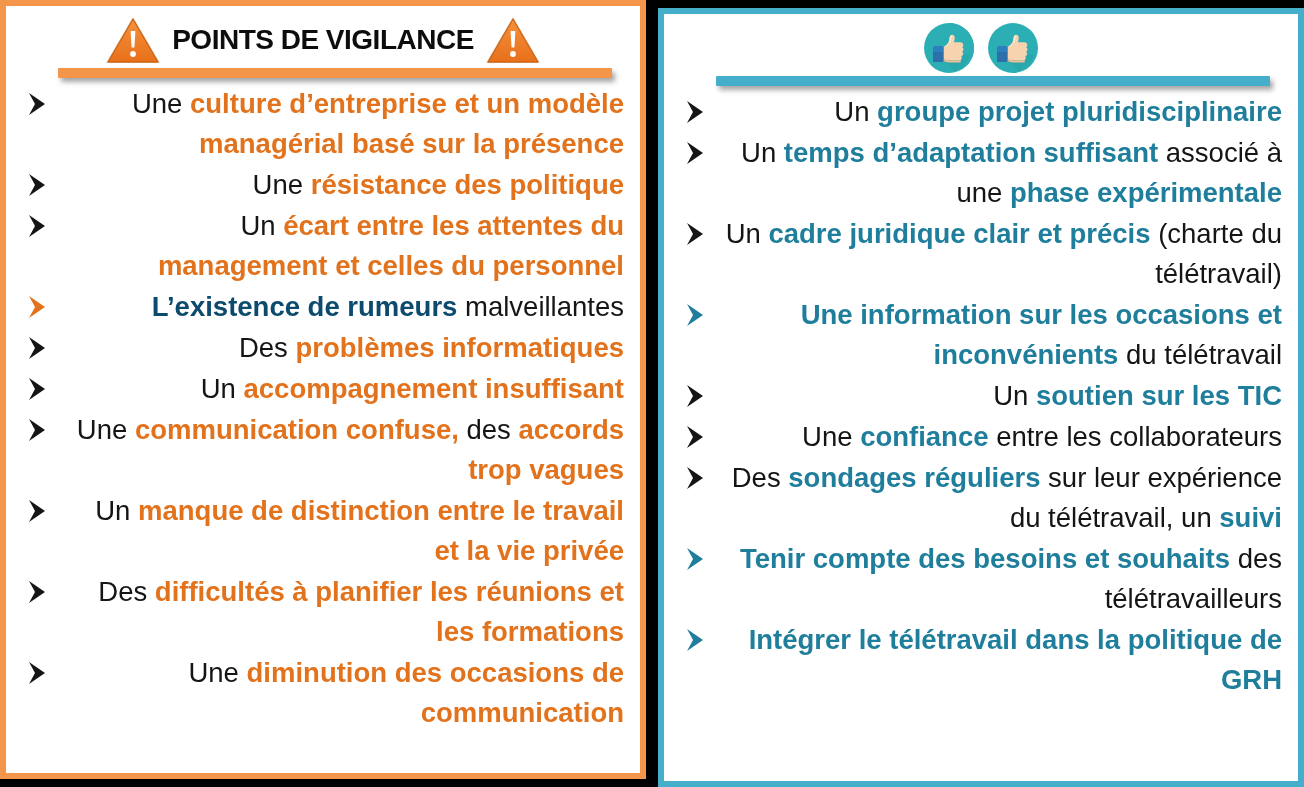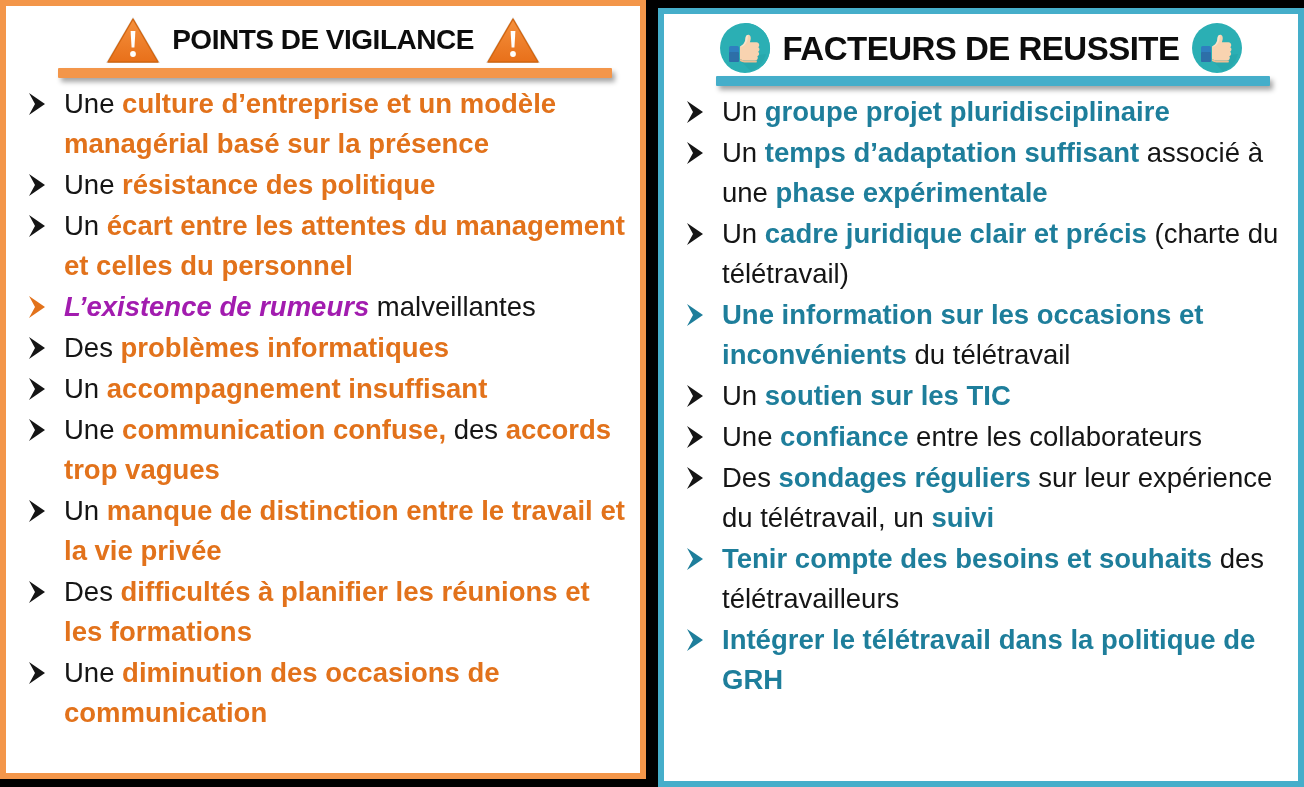--- a/index.html
+++ b/index.html
@@ -72,21 +72,22 @@
     background:#45AECA;
     box-shadow:3px 4px 5px rgba(0,0,0,.35);
   }
   
   .icon-warn{width:58px;height:52px;flex:0 0 auto;display:block;}
   .icon-thumb{width:54px;height:54px;flex:0 0 auto;display:block;}
   
   ul.bullets{
     list-style:none;
     margin:0;
-    padding:6px 8px 0 6px;
+    padding:6px 16px 0 6px;
+    text-align:right;
   }
   ul.bullets li{
     position:relative;
     padding-left:52px;
     margin:0 0 1px 0;
     font-size:27.5px;
     line-height:40px;
     color:#151515;
     font-weight:normal;
   }
@@ -98,21 +99,21 @@
     height:26px;
     display:block;
   }
   
   li.accent{font-weight:bold;}
   .panel-left li.accent{color:#E2721B;}
   .panel-right li.accent{color:#1E7E9B;}
   
   .panel-left b{color:#E2721B;font-weight:bold;}
   .panel-right b{color:#1E7E9B;font-weight:bold;}
-  .panel-left li.accent b{color:#a21caf;font-style:italic;}
+  .panel-left li.accent b{color:#0c4a6e;}
   .panel-right li.accent b{color:#1E7E9B;}
   
   li.accent .plain{color:#151515;font-weight:normal;}
 </style>
 </head>
 <body>
 
 <div class="board">
 
   <section class="panel panel-left">
@@ -187,21 +188,20 @@
           <circle cx="27" cy="27" r="25" fill="#2BAFB4"></circle>
           <path d="M27 2 A25 25 0 0 1 44.7 44.7 L24 24 Z" fill="#2BAFB4"></path>
           <path d="M48 33 A25 25 0 0 1 33 50.2 L20 37 Z" fill="#27A3A8" opacity=".55"></path>
           <rect x="11" y="25" width="10" height="16" rx="1.6" fill="#2F7FBF"></rect>
           <rect x="11" y="31" width="10" height="10" rx="1.2" fill="#2D6FA8"></rect>
           <path d="M22 25.5 c2.6-1 4.5-3.4 5.2-6.1 .4-1.6 .2-3.4 1.1-4.6 1.1-1.5 3.6-1.2 4.2 .6 .6 1.8 .1 3.9-.6 5.8 h6.4 c1.9 0 3.3 1.7 2.9 3.5 -.1 .6-.5 1.1-1 1.5 1.2 .6 1.6 2.2 1 3.4 -.2 .5-.6 .9-1.1 1.1 1 .7 1.3 2.2 .7 3.3 -.3 .6-.9 1-1.5 1.2 .7 .8 .7 2.1 .1 3 -.5 .8-1.4 1.2-2.3 1.2 H26.5 c-1.6 0-3.2-.5-4.5-1.4 Z" fill="#F8D3B0"></path>
           <path d="M22 25.5 c2.6-1 4.5-3.4 5.2-6.1 .4-1.6 .2-3.4 1.1-4.6 .5-.7 1.3-1 2.1-.9 -.7 1.4-.6 3.1-.9 4.6 -.6 2.9-2.4 5.6-5.1 7 Z" fill="#FBE3CB"></path>
           <path d="M38 41.5 H26.5 c-1.6 0-3.2-.5-4.5-1.4 v-2 c1.3 .9 2.9 1.4 4.5 1.4 H38.7 c.3 .6 .2 1.4-.2 2 Z" fill="#EFBE93"></path>
         </svg>
       </span>
-      <h1 class="title title-right">FACTEURS DE REUSSITE</h1>
       <span>
         <svg class="icon-thumb" viewBox="0 0 54 54" aria-hidden="true">
           <circle cx="27" cy="27" r="25" fill="#2BAFB4"></circle>
           <path d="M48 33 A25 25 0 0 1 33 50.2 L20 37 Z" fill="#27A3A8" opacity=".55"></path>
           <rect x="11" y="25" width="10" height="16" rx="1.6" fill="#2F7FBF"></rect>
           <rect x="11" y="31" width="10" height="10" rx="1.2" fill="#2D6FA8"></rect>
           <path d="M22 25.5 c2.6-1 4.5-3.4 5.2-6.1 .4-1.6 .2-3.4 1.1-4.6 1.1-1.5 3.6-1.2 4.2 .6 .6 1.8 .1 3.9-.6 5.8 h6.4 c1.9 0 3.3 1.7 2.9 3.5 -.1 .6-.5 1.1-1 1.5 1.2 .6 1.6 2.2 1 3.4 -.2 .5-.6 .9-1.1 1.1 1 .7 1.3 2.2 .7 3.3 -.3 .6-.9 1-1.5 1.2 .7 .8 .7 2.1 .1 3 -.5 .8-1.4 1.2-2.3 1.2 H26.5 c-1.6 0-3.2-.5-4.5-1.4 Z" fill="#F8D3B0"></path>
           <path d="M22 25.5 c2.6-1 4.5-3.4 5.2-6.1 .4-1.6 .2-3.4 1.1-4.6 .5-.7 1.3-1 2.1-.9 -.7 1.4-.6 3.1-.9 4.6 -.6 2.9-2.4 5.6-5.1 7 Z" fill="#FBE3CB"></path>
           <path d="M38 41.5 H26.5 c-1.6 0-3.2-.5-4.5-1.4 v-2 c1.3 .9 2.9 1.4 4.5 1.4 H38.7 c.3 .6 .2 1.4-.2 2 Z" fill="#EFBE93"></path>
         </svg>

